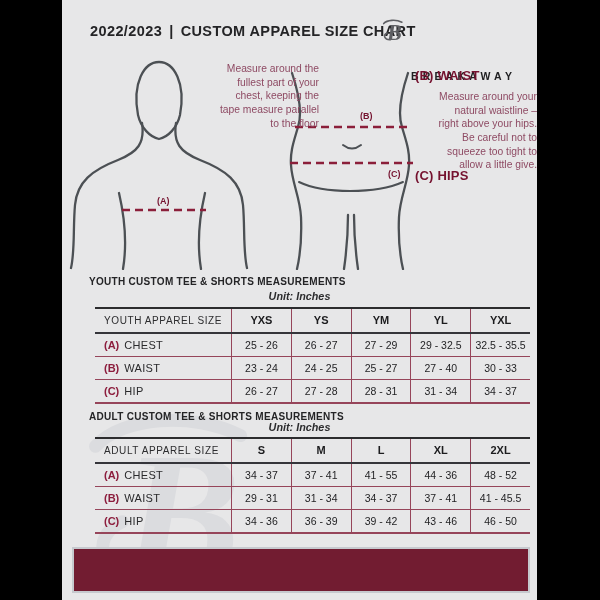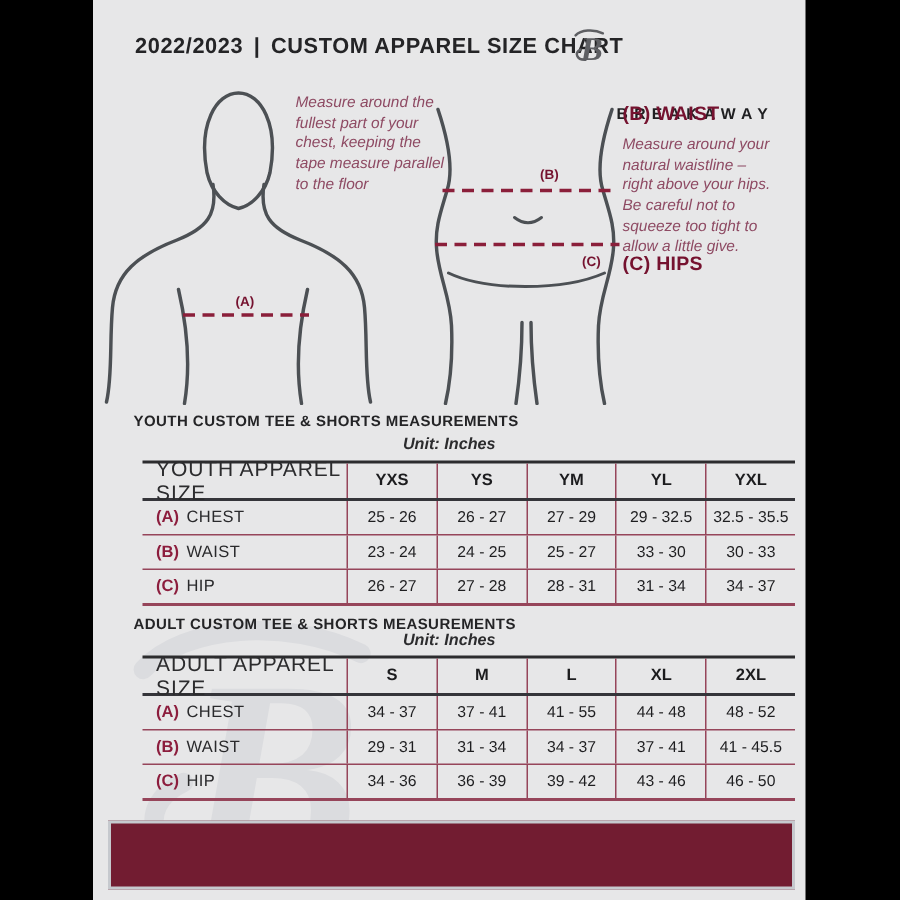--- a/index.html
+++ b/index.html
@@ -15,41 +15,41 @@
   
   .header-title { position:absolute; left:28px; top:23px; font-size:14.5px; font-weight:bold; color:#242426; letter-spacing:.4px; white-space:nowrap; }
   .header-title .divider { margin:0 7px; color:#242426; }
   .logo-mark { position:absolute; left:319px; top:13px; color:#5e5f63; }
   .brand-name { position:absolute; left:349px; top:26px; font-size:10.5px; font-weight:bold; letter-spacing:4.2px; color:#202022;margin-top:44px; }
 
   
   .figures-svg { position:absolute; left:0; top:55px; }
   .measure-block { position:absolute; width:122px; }
   .measure-heading { font-size:13px; font-weight:bold; color:#75122f; letter-spacing:.2px; margin-bottom:7px; }
-  .measure-desc { font-size:10.3px; font-style:italic; color:#8e4a63; line-height:1.33; white-space:pre-line; }
+  .measure-desc { font-size:10.3px; color:#8e4a63; line-height:1.33; white-space:pre-line;text-align:right; }
   .block-a { left:135px; top:62px; }
   .block-b { left:353px; top:68px; }
   .block-c { left:353px; top:168px; }
 
   
   .section-title { position:absolute; left:0; width:475px; text-align:left; font-size:10px; font-weight:bold; color:#242426; letter-spacing:.3px;margin-left:27px; }
   .section-unit  { position:absolute; left:0; width:475px; text-align:center; font-size:10.8px; font-style:italic; font-weight:bold; color:#2c2c2e; }
   .youth-title { top:276px; } .youth-unit { top:290px; }
   .adult-title { top:411px; } .adult-unit { top:421px; }
 
   
   .size-table { position:absolute; left:33px; width:435px; border-top:2.5px solid #2c2c2e; border-bottom:2px solid #96455a; z-index:1; }
   .youth-table { top:307px; } .adult-table { top:437px; }
   .t-row { display:flex; height:22px; border-bottom:1.5px solid #96455a; }
   .t-row:last-child { border-bottom:none; }
   .t-row.t-head { height:22.5px; border-bottom:2px solid #35353a; }
   .t-cell { display:flex; align-items:center; justify-content:center; font-size:10.5px; color:#1e1e20; }
   .t-cell.t-label { width:136px; justify-content:flex-start; padding-left:9px; box-sizing:border-box; }
   .t-cell:not(.t-label) { flex:1; border-left:1.5px solid #96455a; }
-  .t-head .t-label { font-size:14px; letter-spacing:.6px; color:#2c2c2e; }
+  .t-head .t-label { font-size:10px; letter-spacing:.6px; color:#2c2c2e; }
   .t-head .t-size { font-weight:bold; font-size:11px; color:#1c1c1e; }
   .row-key { color:#8c1d3d; font-weight:bold; margin-right:5px; font-size:11px; }
   .row-label-text { font-size:11px; color:#2a2a2c; letter-spacing:.3px; }
 
   
   .watermark { position:absolute; left:12px; top:398px; z-index:0; color:#dbdcdf; }
   .footer-bar { position:absolute; left:10px; top:547px; width:454px; height:42px; background:#721c31; border:2px solid #c6c9ce; z-index:2; }
 
   svg text.fig-label { font-family:"Liberation Sans", sans-serif; font-size:9px; font-weight:bold; fill:#75122f; }
 </style>
@@ -167,21 +167,21 @@
         <div class="t-cell">32.5 - 35.5</div>
       </div>
       <div class="t-row">
         <div class="t-cell t-label">
           <span class="row-key">(B)</span>
           <span class="row-label-text">WAIST</span>
         </div>
         <div class="t-cell">23 - 24</div>
         <div class="t-cell">24 - 25</div>
         <div class="t-cell">25 - 27</div>
-        <div class="t-cell">33 - 30</div>
+        <div class="t-cell">27 - 40</div>
         <div class="t-cell">30 - 33</div>
       </div>
       <div class="t-row">
         <div class="t-cell t-label">
           <span class="row-key">(C)</span>
           <span class="row-label-text">HIP</span>
         </div>
         <div class="t-cell">26 - 27</div>
         <div class="t-cell">27 - 28</div>
         <div class="t-cell">28 - 31</div>
@@ -203,21 +203,21 @@
         <div class="t-cell t-size">2XL</div>
       </div>
       <div class="t-row">
         <div class="t-cell t-label">
           <span class="row-key">(A)</span>
           <span class="row-label-text">CHEST</span>
         </div>
         <div class="t-cell">34 - 37</div>
         <div class="t-cell">37 - 41</div>
         <div class="t-cell">41 - 55</div>
-        <div class="t-cell">44 - 48</div>
+        <div class="t-cell">44 - 36</div>
         <div class="t-cell">48 - 52</div>
       </div>
       <div class="t-row">
         <div class="t-cell t-label">
           <span class="row-key">(B)</span>
           <span class="row-label-text">WAIST</span>
         </div>
         <div class="t-cell">29 - 31</div>
         <div class="t-cell">31 - 34</div>
         <div class="t-cell">34 - 37</div>

